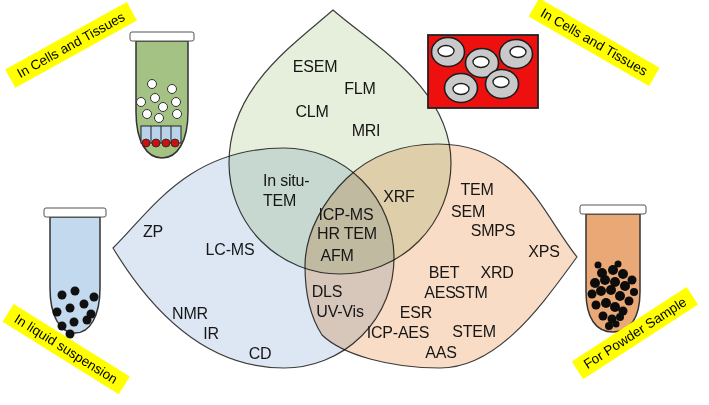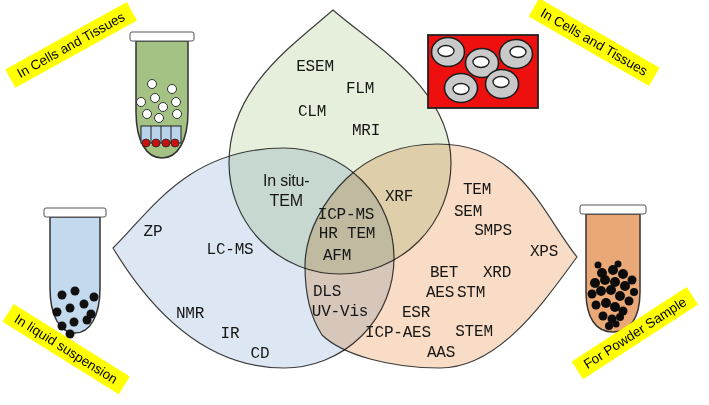--- a/index.html
+++ b/index.html
@@ -3,25 +3,25 @@
 <meta charset="utf-8">
 <style>
   html,body{margin:0;padding:0;background:#fff;}
   .stage{
     position:relative;width:709px;height:405px;background:#ffffff;
     font-family:"Liberation Sans","DejaVu Sans",sans-serif;overflow:hidden;
   }
   .stage svg{position:absolute;left:0;top:0;}
   .lbl{
     position:absolute;transform:translate(-50%,-50%);
-    font-size:16px;letter-spacing:-0.2px;color:#161616;white-space:nowrap;font-family:Liberation Mono, monospace;
+    font-size:16px;letter-spacing:-0.2px;color:#161616;white-space:nowrap;
   }
   .lbl2{
     position:absolute;font-size:16px;letter-spacing:-0.2px;color:#161616;
-    line-height:19.5px;white-space:nowrap;text-align:center;
+    line-height:19.5px;white-space:nowrap;
   }
   .banner{
     position:absolute;background:#ffff00;color:#000;
     font-size:13.5px;padding:3px 9px;white-space:nowrap;
     transform:translate(-50%,-50%) rotate(var(--r));
   }
 </style>
 </head>
 <body>
 
@@ -143,21 +143,21 @@
   <div class="lbl" style="left:366px;top:131px">MRI</div>
 
   <div class="lbl2" style="left:263px;top:171px">
     <div>In situ-</div>
     <div>TEM</div>
   </div>
 
   <div class="lbl" style="left:153px;top:232px">ZP</div>
   <div class="lbl" style="left:230px;top:250px">LC-MS</div>
   <div class="lbl" style="left:190px;top:314px">NMR</div>
-  <div class="lbl" style="left:230px;top:334px">IR</div>
+  <div class="lbl" style="left:211px;top:334px">IR</div>
   <div class="lbl" style="left:260px;top:354px">CD</div>
 
   <div class="lbl" style="left:346px;top:215px">ICP-MS</div>
   <div class="lbl" style="left:347px;top:234px">HR TEM</div>
   <div class="lbl" style="left:337px;top:256px">AFM</div>
 
   <div class="lbl" style="left:327px;top:292px">DLS</div>
   <div class="lbl" style="left:340px;top:312px">UV-Vis</div>
 
   <div class="lbl" style="left:399px;top:197px">XRF</div>

